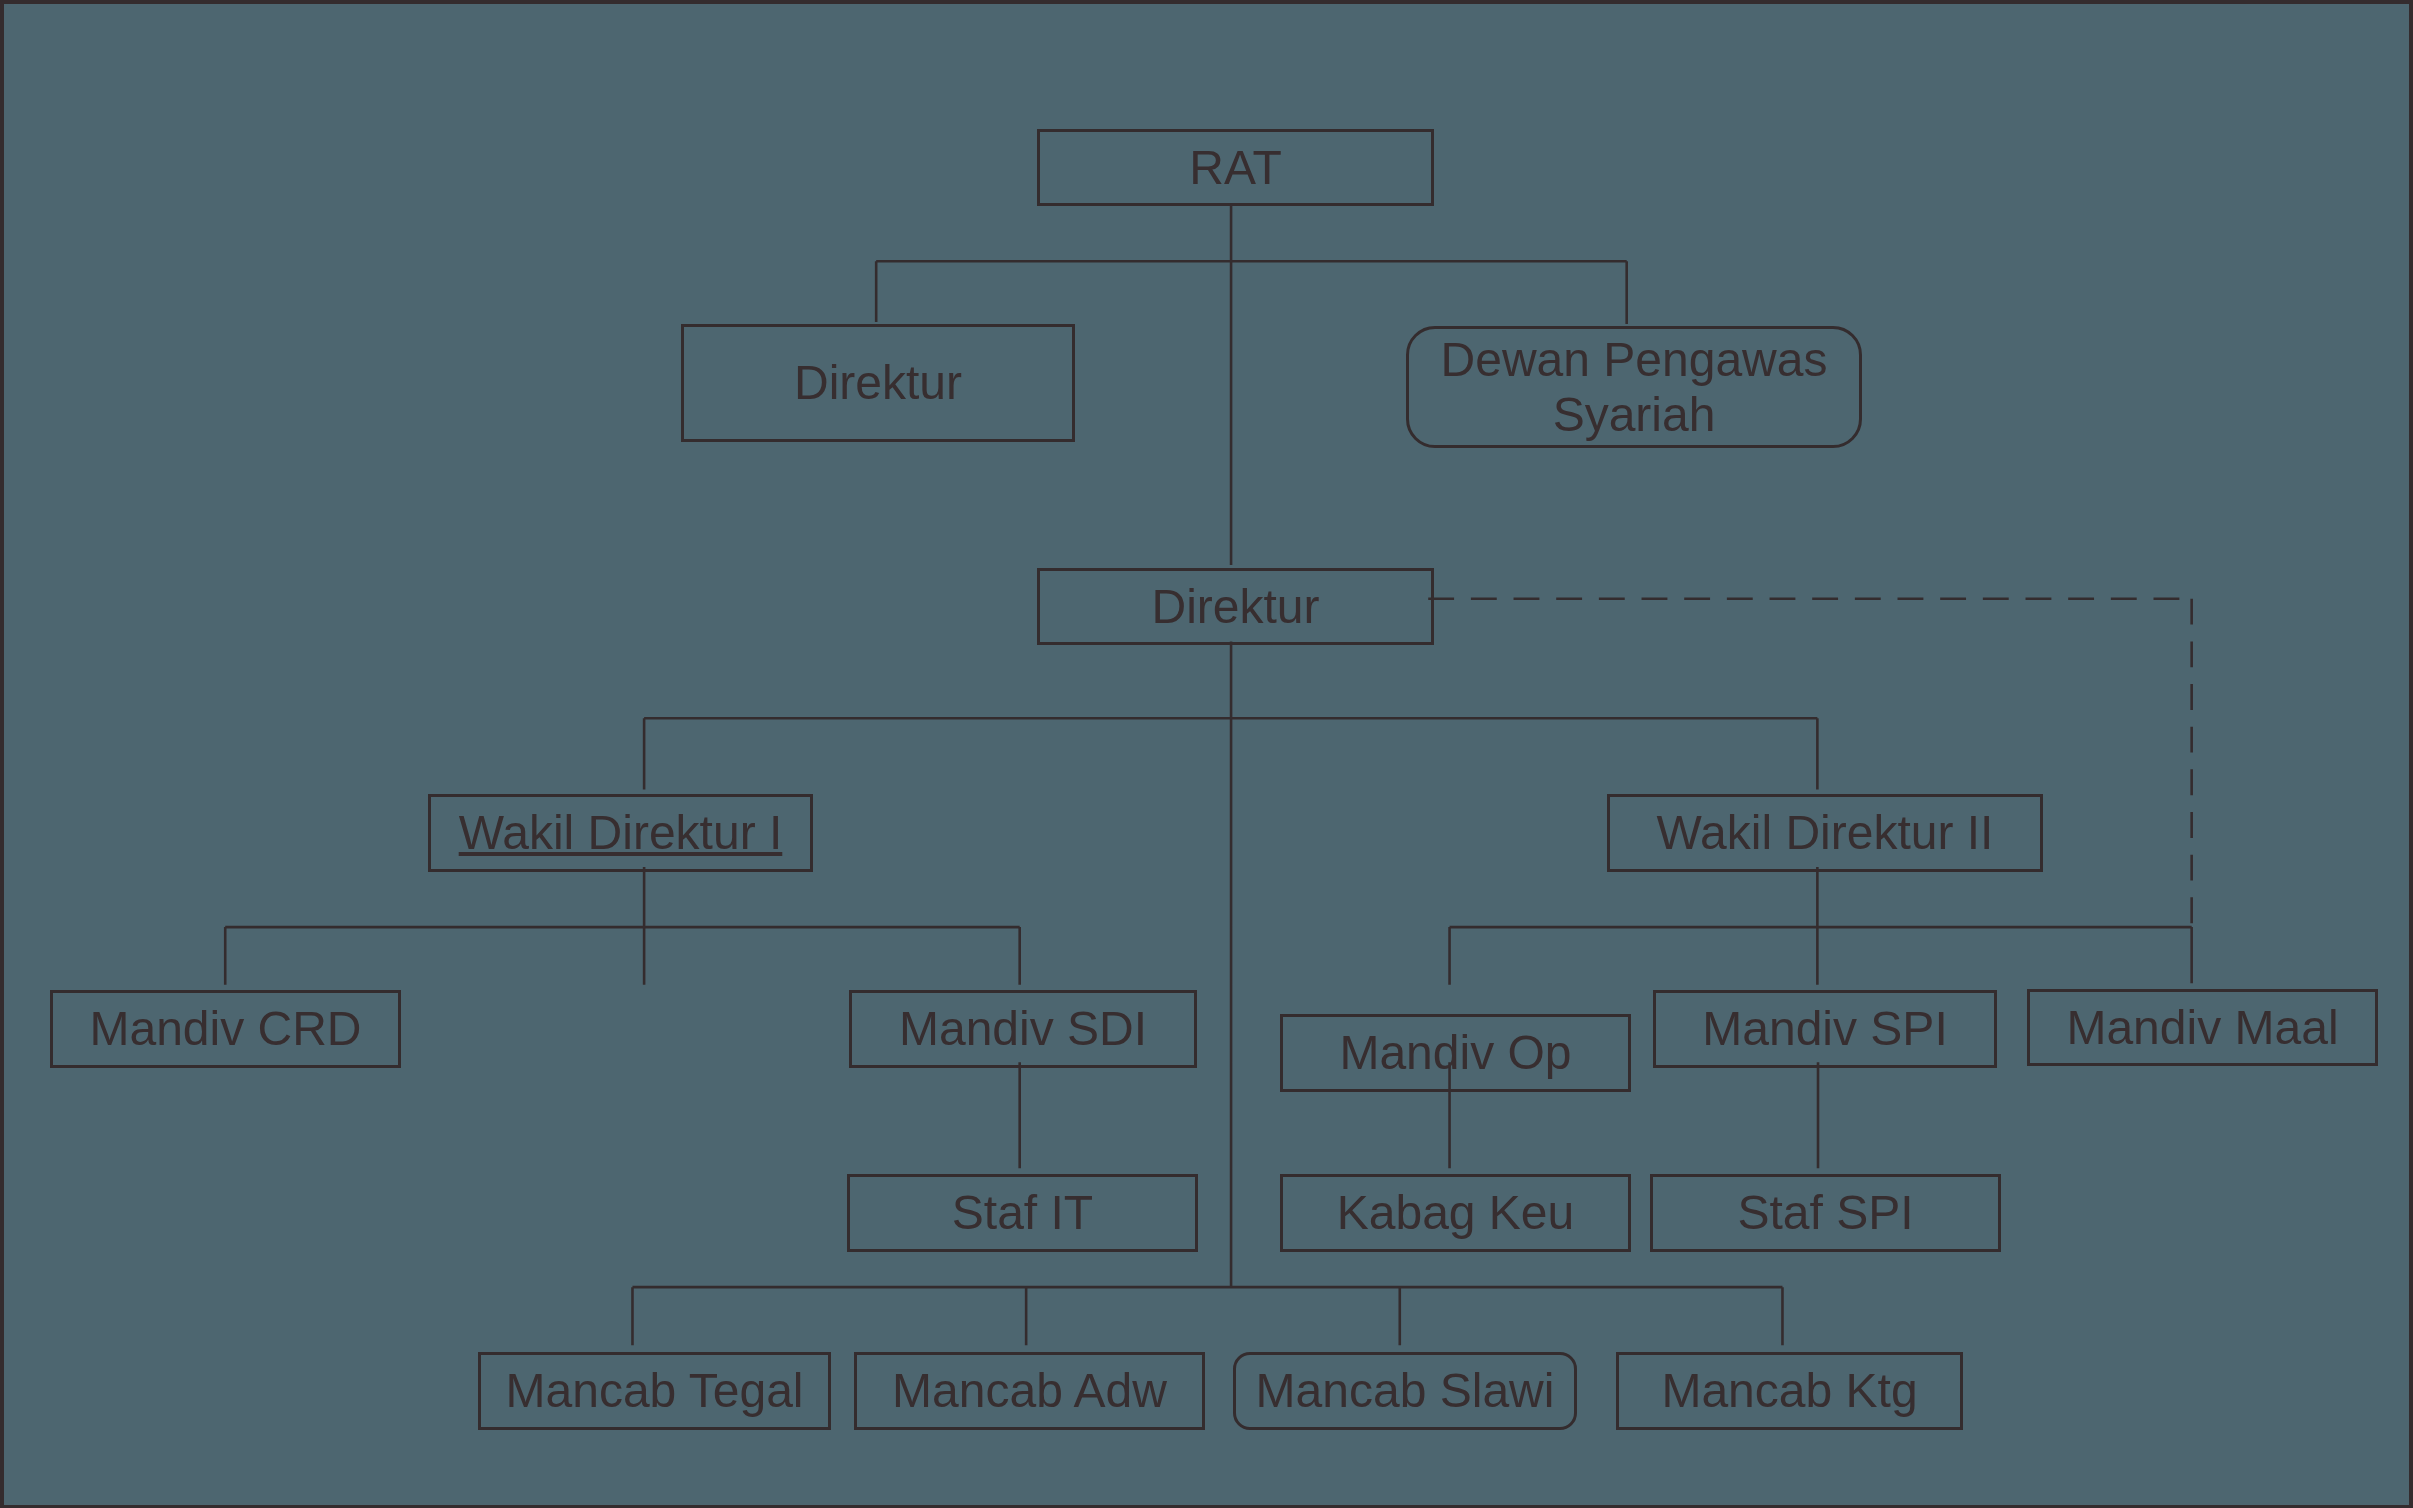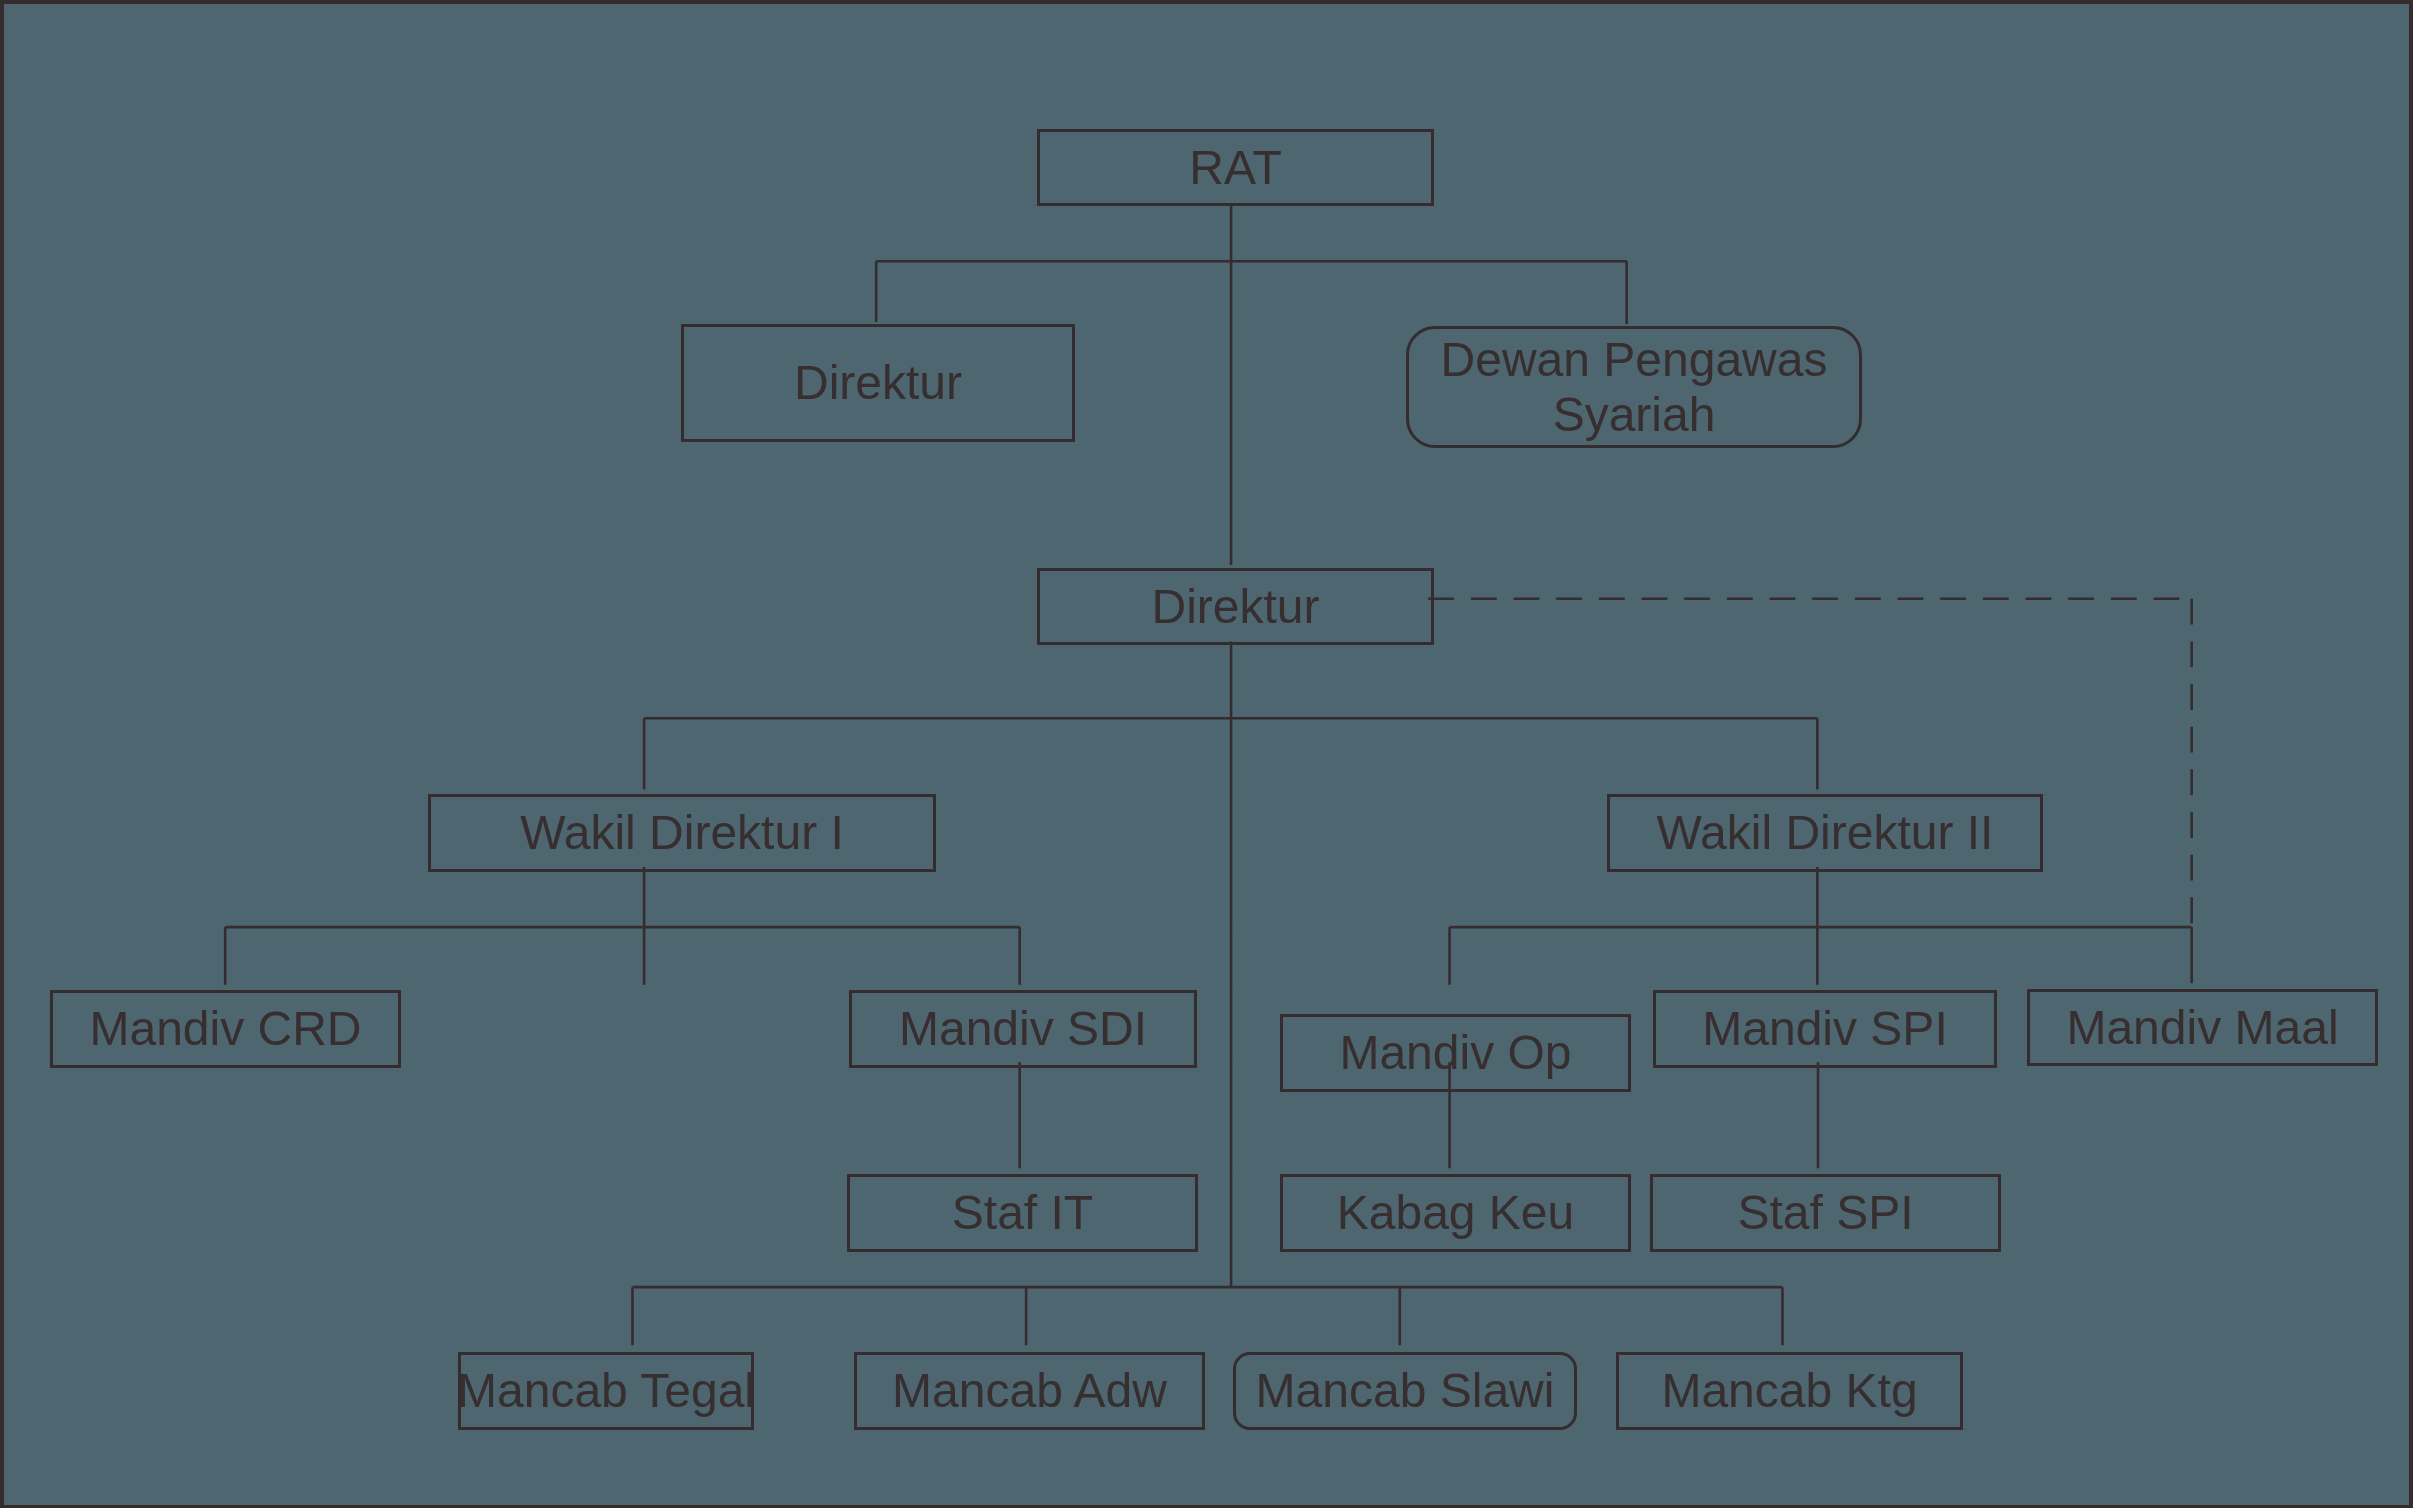--- a/index.html
+++ b/index.html
@@ -45,32 +45,32 @@
     text-align:center;
     padding:0 13px;
     white-space:nowrap;
   }
   .node.wrap{white-space:normal;border-radius:29px;}
   
   #node-rat          {left:1033px;top:125px; width:397px;height:77px;}
   #node-pengawas     {left:677px;top:320px; width:394px;height:118px;}
   #node-dewan        {left:1402px;top:322px; width:456px;height:122px;}
   #node-direktur     {left:1033px;top:564px; width:397px;height:77px;}
-  #node-wd1          {left:424px; top:790px;width:508px;height:78px;}
+  #node-wd1          {left:424px; top:790px;width:385px;height:78px;text-decoration:underline;}
   #node-wd2          {left:1603px;top:790px;width:436px;height:78px;}
   #node-mandiv-crd   {left:46px;  top:986px;width:351px;height:78px;}
   #node-mandiv-mark  {left:465px; top:986px;width:352px;height:78px;}
   #node-mandiv-sdi   {left:845px;top:986px;width:348px;height:78px;}
   #node-mandiv-op    {left:1276px;top:986px;width:351px;height:78px;margin-top:24px;}
   #node-mandiv-spi   {left:1649px;top:986px;width:344px;height:78px;}
   #node-mandiv-maal  {left:2023px;top:985px;width:351px;height:77px;}
   #node-staf-it      {left:843px;top:1170px;width:351px;height:78px;}
   #node-kabag-keu    {left:1276px;top:1170px;width:351px;height:78px;}
   #node-staf-spi     {left:1646px;top:1170px;width:351px;height:78px;}
-  #node-mancab-tegal {left:454px; top:1348px;width:296px;height:78px;}
+  #node-mancab-tegal {left:474px; top:1348px;width:353px;height:78px;}
   #node-mancab-adw   {left:850px;top:1348px;width:351px;height:78px;}
   #node-mancab-slawi {left:1229px;top:1348px;width:344px;height:78px;border-radius:17px;}
   #node-mancab-ktg   {left:1612px;top:1348px;width:347px;height:78px;}
 </style>
 </head>
 <body>
 
 <div class="canvas">
 
   <svg class="connectors" viewBox="0 0 3714 2322" aria-hidden="true">

